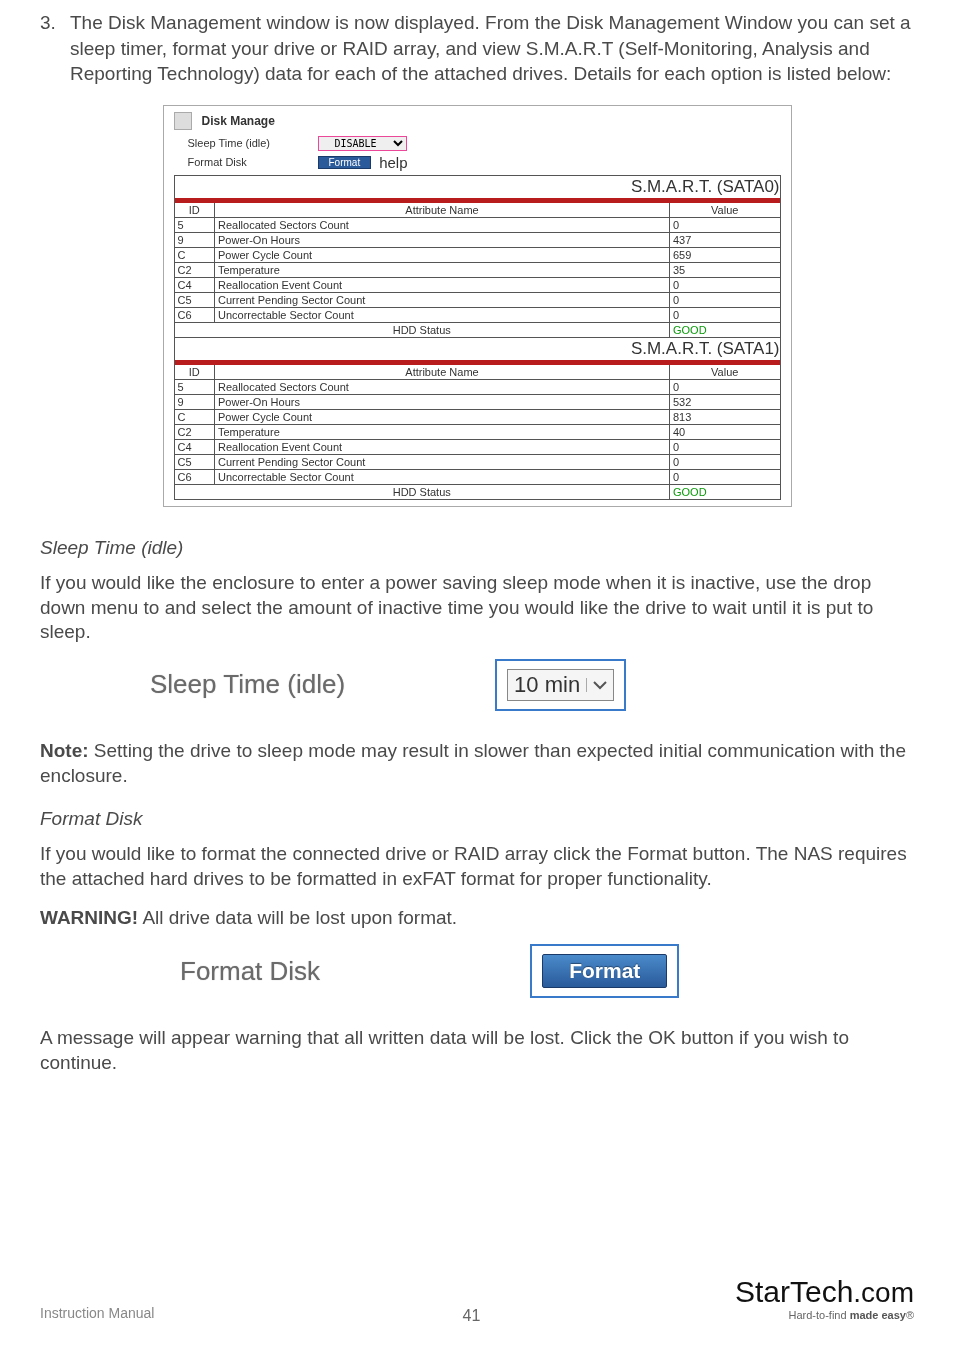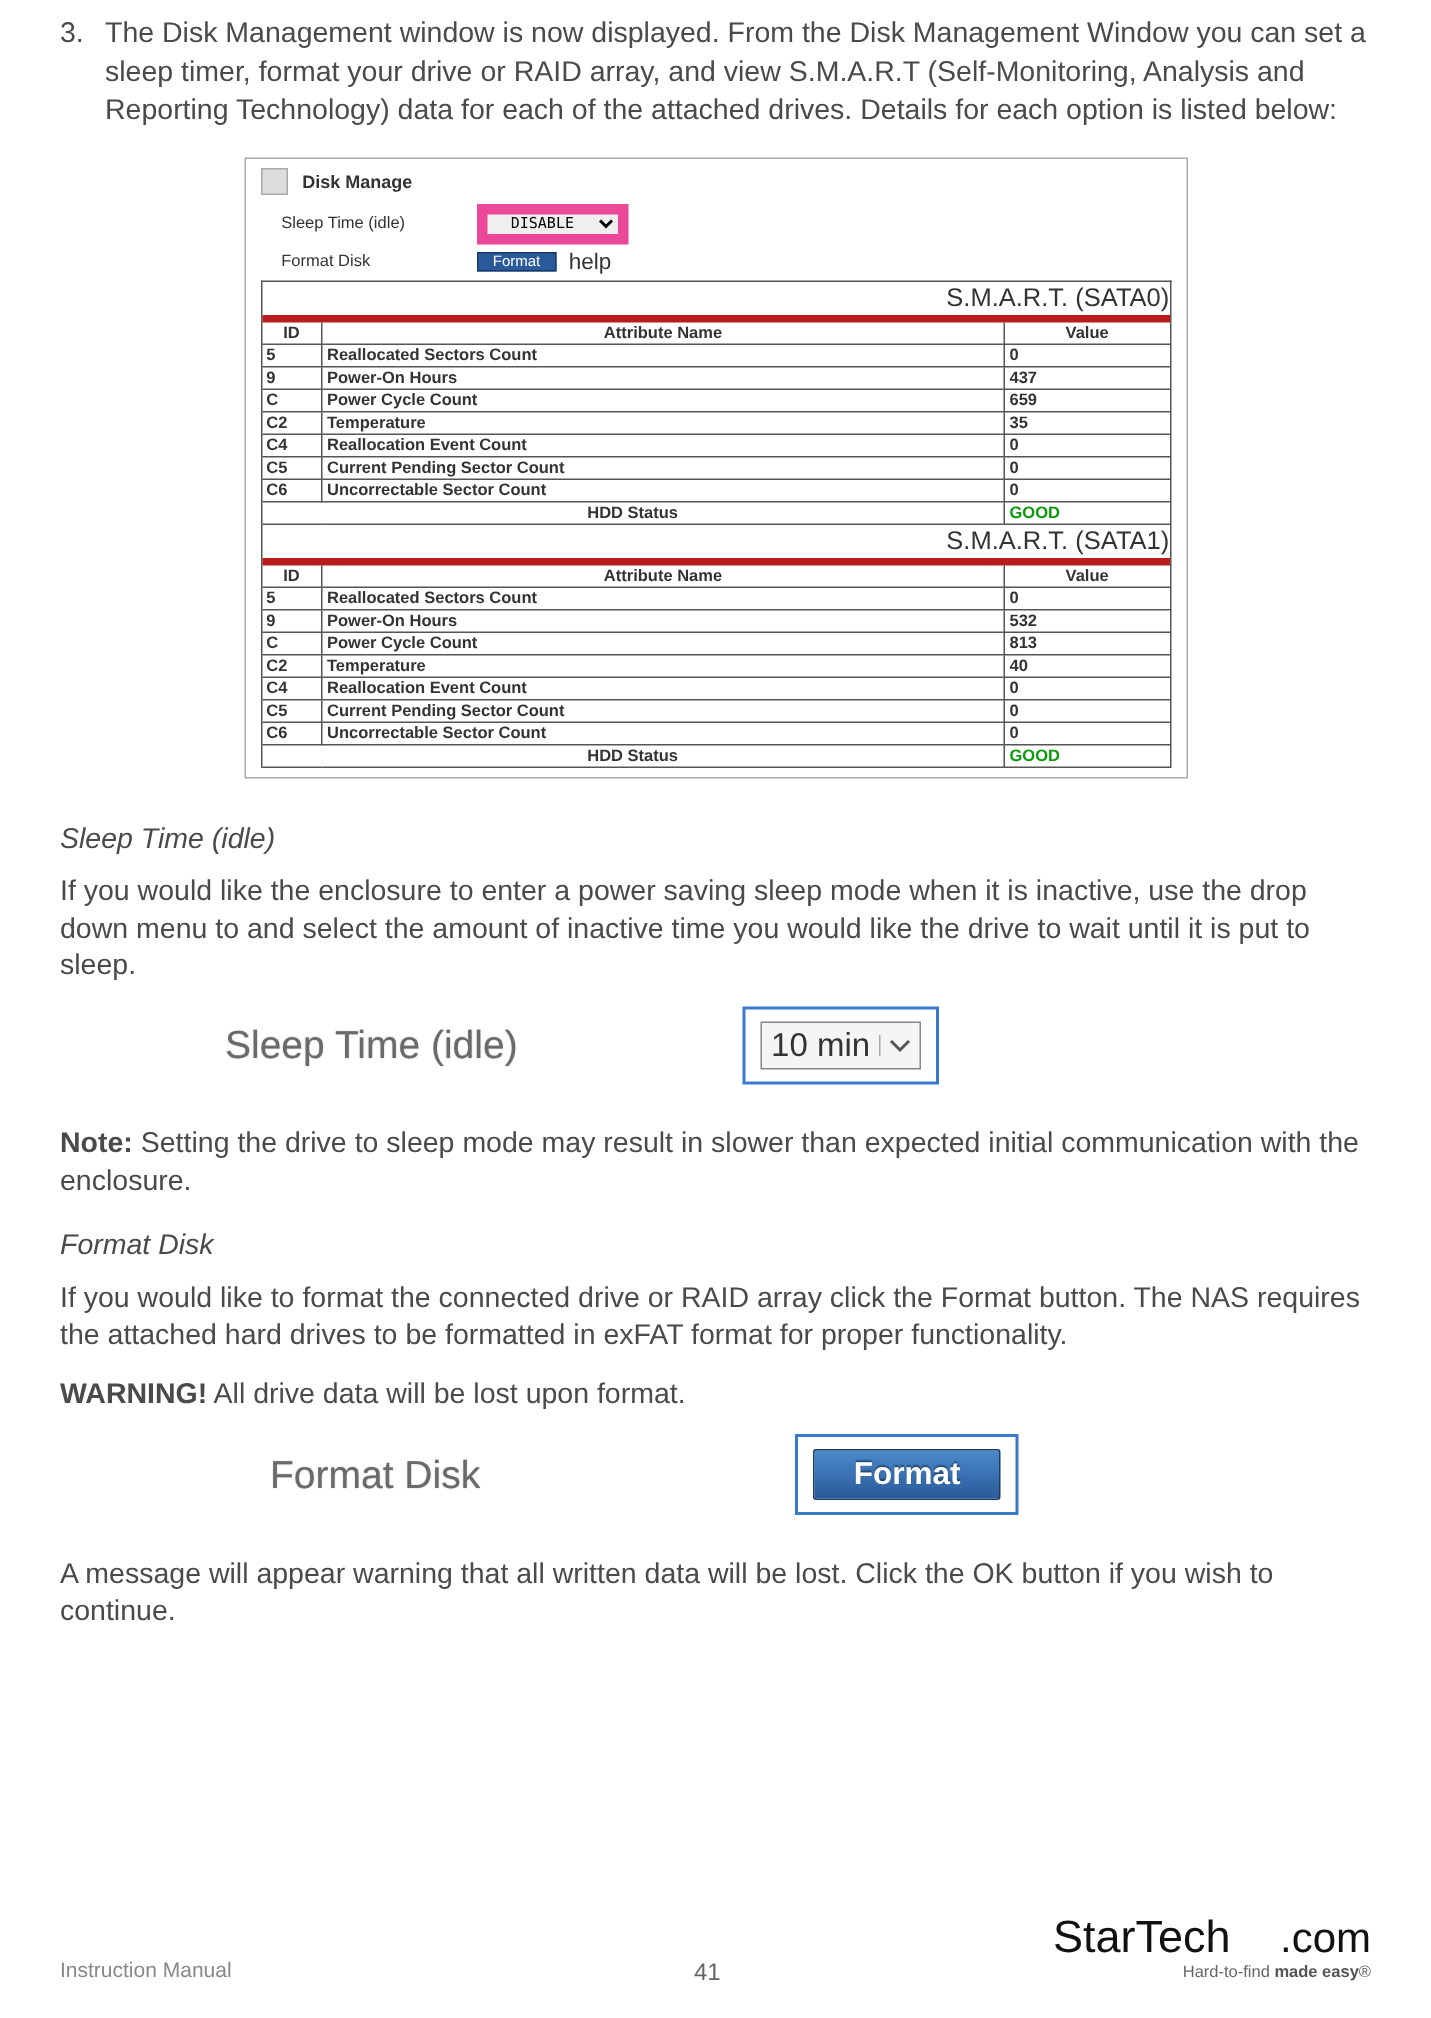--- a/index.html
+++ b/index.html
@@ -27,27 +27,27 @@
       padding: 6px 10px 6px 10px;
       font-family: Tahoma, Arial, sans-serif;
       font-size: 11px;
       color: #333;
     }
     .dm-title-row { display: flex; align-items: center; margin-bottom: 6px; }
     .dm-icon { width: 18px; height: 18px; background: #ddd; margin-right: 10px; border: 1px solid #aaa; }
     .dm-title { font-weight: bold; font-size: 12px; }
     .dm-ctrl-row { display: flex; align-items: center; margin-bottom: 3px; }
     .dm-label { width: 130px; margin-left: 14px; }
-    .dm-select { border: 7px solid #ec4899; font-size: 10px; padding: 0 12px; font-family: monospace; }
+    .dm-select { border: 1px solid #ec4899; font-size: 10px; padding: 0 12px; font-family: monospace; }
     .dm-format-btn { background: #2a5a9a; color: #fff; border: 1px solid #1a3a6a; font-size: 10px; padding: 0 10px; }
     .dm-help { margin-left: 8px; font-size: 15px; }
     .smart-wrap { border: 1px solid #555; border-bottom: none; margin-top: 4px; }
     .smart-header { text-align: right; border-bottom: 5px solid #b91c1c; font-size: 17px; padding: 1px 0; }
     .smart-table { width: 100%; border-collapse: collapse; }
-    .smart-table td, .smart-table th { border: 1px solid #555; border-top: none; border-left: none; font-size: 11px; padding: 1px 3px; text-align: left; font-weight: bold; }
+    .smart-table td, .smart-table th { border: 1px solid #555; border-top: none; border-left: none; font-size: 11px; padding: 1px 3px; text-align: left; font-weight: normal; }
     .smart-table th:last-child, .smart-table td:last-child { border-right: none; }
     .smart-table th { text-align: center; }
     .col-id { width: 40px; }
     .col-val { width: 110px; }
     .status-row td.status-label { text-align: center; }
     .status-good { color: #0a9a0a; text-align: center; }
     .subhead { font-style: italic; font-size: 19px; margin-top: 20px; margin-bottom: 12px; color: #4a4a4a; }
     .body-text { font-size: 19px; line-height: 1.3; margin-bottom: 14px; }
     .body-text b { font-weight: bold; }
     .insets { display: flex; align-items: center; justify-content: flex-start; gap: 150px; margin: 14px 0 28px 110px; }
@@ -56,21 +56,21 @@
     .inset-select-inner { border: 1px solid #888; display: flex; align-items: center; background: #f5f5f5; }
     .inset-select-inner span { font-size: 22px; color: #333; padding: 2px 6px; }
     .inset-chevron { border-left: 1px solid #aaa; padding: 4px 6px; }
     .inset-chevron svg { display: block; }
     .inset-format-box { border: 2px solid #3a7acb; padding: 8px 10px; }
     .inset-format-btn { background: linear-gradient(#4a8acb, #2a5a9a); color: #fff; font-size: 21px; padding: 4px 26px; border: 1px solid #1a3a6a; font-weight: bold; border-radius: 2px; text-shadow: 0 -1px 1px rgba(0,0,0,.4); }
     .footer-row { position: absolute; bottom: 24px; left: 40px; right: 40px; display: flex; align-items: flex-end; justify-content: space-between; }
     .footer-left { font-size: 14px; color: #888; }
     .logo { font-family: Arial, sans-serif; text-align: right; }
     .logo-main { font-size: 30px; font-weight: 500; color: #111; }
-    .logo-main .tail { font-size: 28px; margin-left: 33px; }
+    .logo-main .tail { font-size: 28px; }
     .logo-sub { font-size: 11px; color: #666; }
     .logo-sub b { color: #555; font-weight: bold; }
     .page-num { position: absolute; bottom: 20px; left: 0; right: 11px; text-align: center; font-size: 16px; color: #666; }
   </style>
 </head>
 <body>
 
 <div class="step-text">
   <div class="step-num">3.</div>
   <div class="step-body">The Disk Management window is now displayed.  From the Disk Management Window you can set a sleep timer, format your drive or RAID array, and view S.M.A.R.T (Self-Monitoring, Analysis and Reporting Technology) data for each of the attached drives.  Details for each option is listed below:</div>

